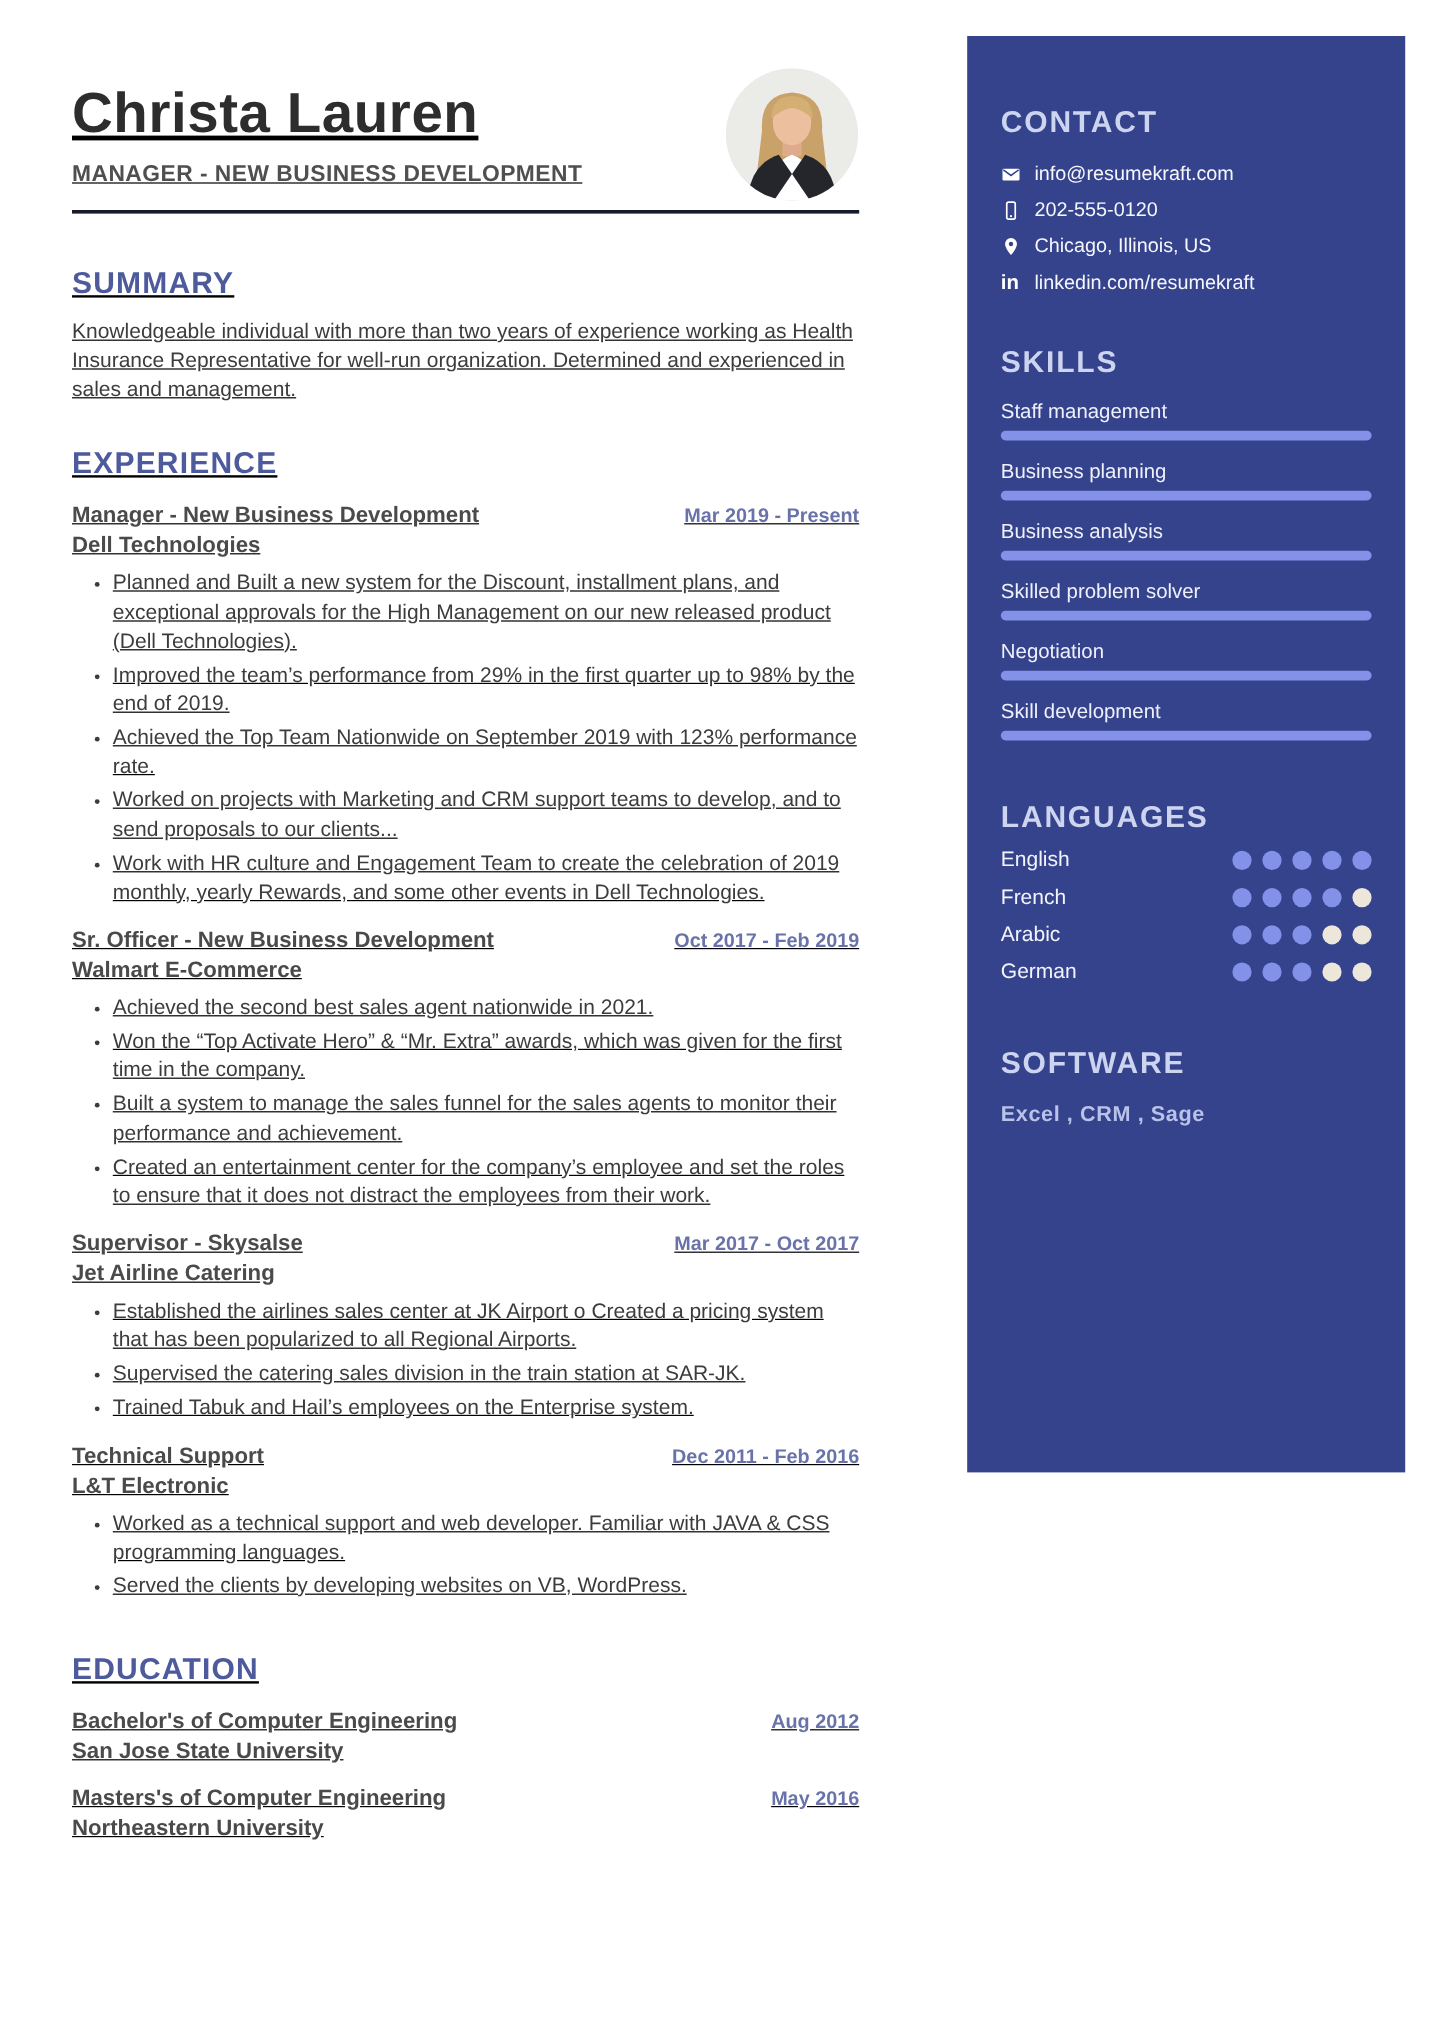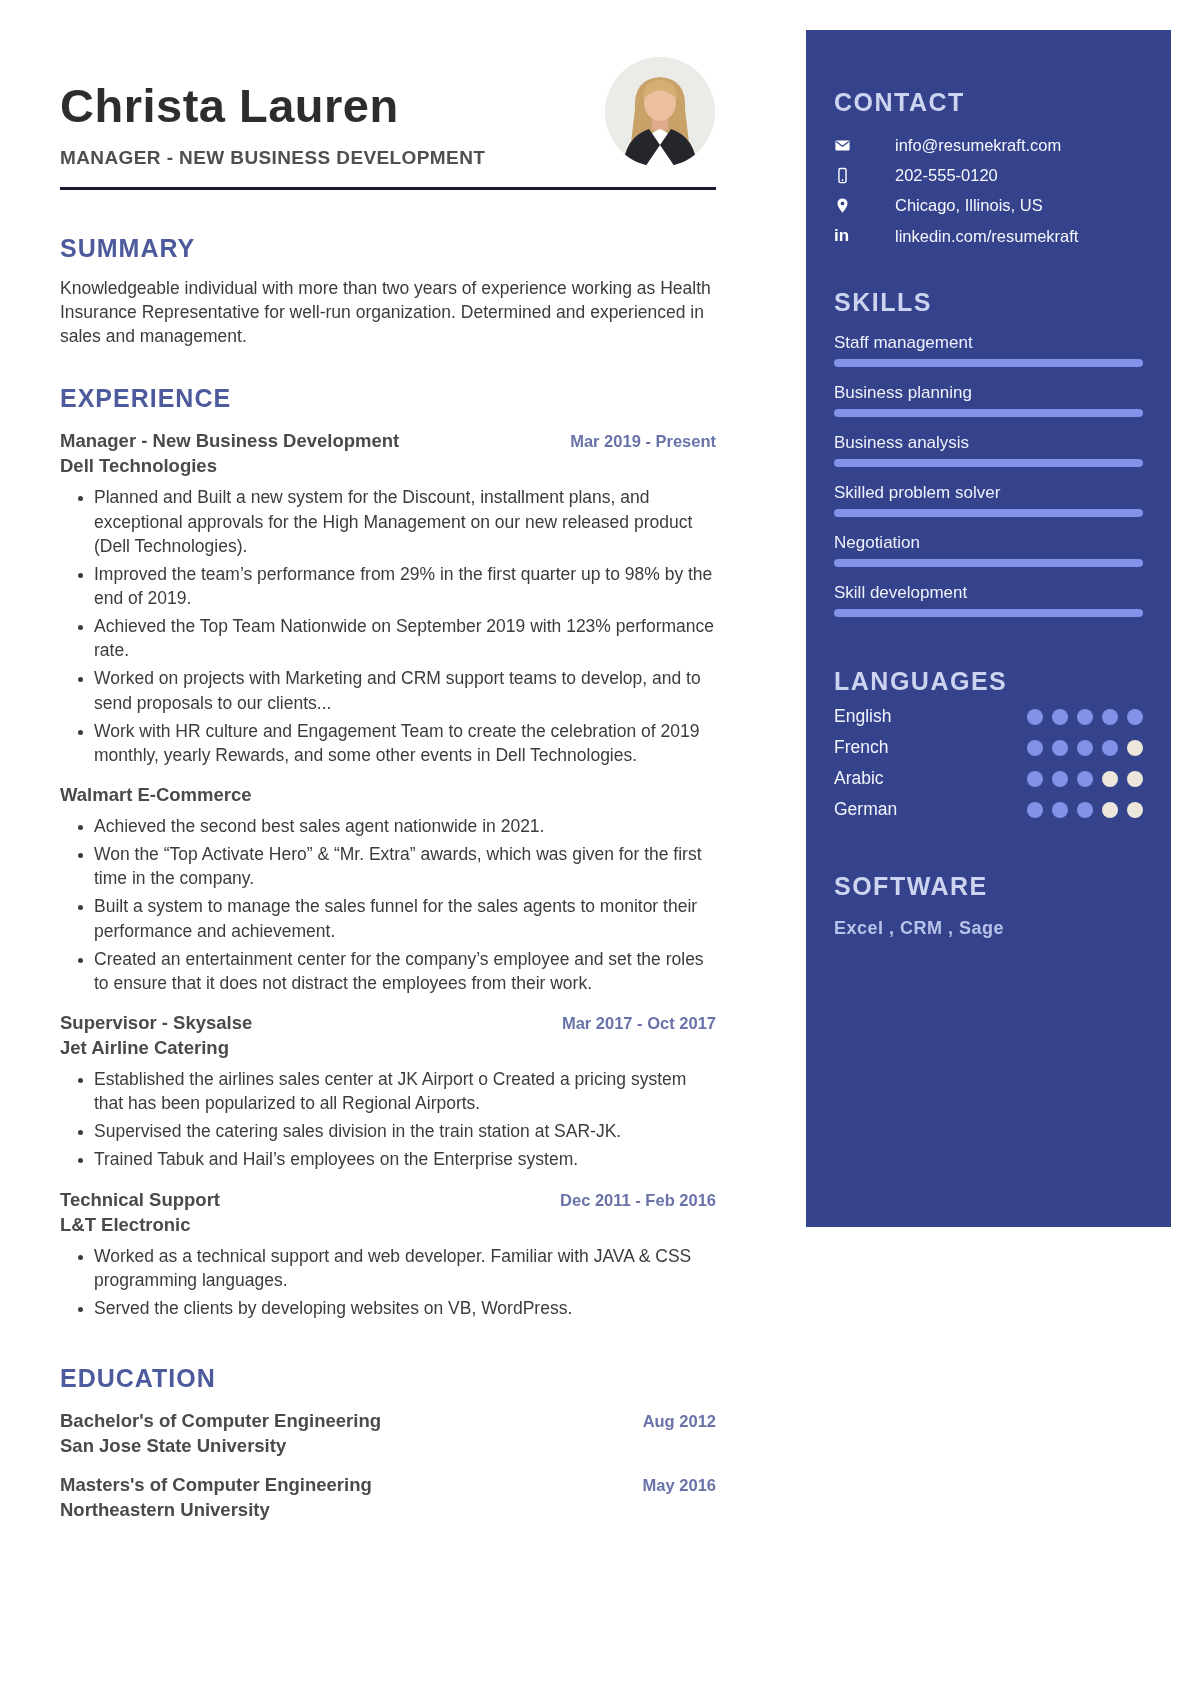--- a/index.html
+++ b/index.html
@@ -1,21 +1,21 @@
 <!DOCTYPE html>
 <html><head>
 <meta charset="utf-8">
 <style>
   html,body{margin:0;padding:0;}
   body{
     width:1200px;height:1698px;position:relative;background:#ffffff;
     font-family:"Liberation Sans",sans-serif;overflow:hidden;
   }
   
-  .main{position:absolute;left:60px;top:16px;width:656px;}
+  .main{position:absolute;left:60px;top:4px;width:656px;text-decoration:underline;}
   .name{margin-top:62px;font-size:47px;font-weight:700;color:#2d2d2d;letter-spacing:.5px;}
   .role{margin-top:14px;font-size:19px;font-weight:700;color:#4f4f4f;letter-spacing:.4px;}
   .rule{margin-top:18px;height:3px;background:#181a2e;}
   .sec-heading{font-size:25px;font-weight:700;color:#4d5a9c;letter-spacing:1px;}
   .mt-summary{margin-top:44px;}
   .summary-text{margin-top:13px;font-size:17.5px;line-height:1.38;color:#3c3c3c;}
   .mt-exp{margin-top:36px;}
   .job{margin-top:17px;}
   .job-head{display:flex;justify-content:space-between;align-items:baseline;}
   .job-title{font-size:18.5px;font-weight:700;color:#4a4a4a;}
@@ -31,21 +31,21 @@
   .edu-school{margin-top:3px;font-size:18.5px;font-weight:700;color:#4a4a4a;}
   .edu-date{font-size:16.5px;font-weight:700;color:#6973a9;white-space:nowrap;}
   
   .photo{position:absolute;left:605px;top:57px;width:110px;height:110px;border-radius:50%;
     overflow:hidden;background:#e9e9e6;}
   
   .sidebar{position:absolute;left:806px;top:30px;width:365px;height:1197px;
     background:#35428c;box-sizing:border-box;padding:58px 28px 0 28px;color:#fff;}
   .side-heading{font-size:25px;font-weight:700;color:#ccd4f0;letter-spacing:1.5px;}
   .contact-list{margin-top:19px;}
-  .contact-row{display:flex;align-items:center;margin-bottom:11px;font-size:16.5px;color:#f6f7fc;gap:33px;}
+  .contact-row{display:flex;align-items:center;margin-bottom:11px;font-size:16.5px;color:#f6f7fc;}
   .c-icon{width:28px;display:inline-flex;align-items:center;flex:0 0 28px;}
   .c-icon .in-glyph{font-weight:800;font-size:17px;color:#ffffff;font-style:normal;}
   .mt-skills{margin-top:42px;}
   .skill{margin-top:16px;}
   .skill-label{font-size:17px;color:#eef1fb;}
   .skill-bar{margin-top:6px;height:8px;border-radius:4px;background:#8391e8;}
   .mt-langs{margin-top:50px;}
   .lang-list{margin-top:8px;}
   .lang-row{display:flex;justify-content:space-between;align-items:center;margin-top:10px;gap:44px;}
   .lang-name{font-size:17.5px;color:#f2f4fc;}
@@ -76,20 +76,24 @@
         <div class="job-company">Dell Technologies</div>
         <ul class="job-bullets">
           <li>Planned and Built a new system for the Discount, installment plans, and exceptional approvals for the High Management on our new released product (Dell Technologies).</li>
           <li>Improved the team’s performance from 29% in the first quarter up to 98% by the end of 2019.</li>
           <li>Achieved the Top Team Nationwide on September 2019 with 123% performance rate.</li>
           <li>Worked on projects with Marketing and CRM support teams to develop, and to send proposals to our clients...</li>
           <li>Work with HR culture and Engagement Team to create the celebration of 2019 monthly, yearly Rewards, and some other events in Dell Technologies.</li>
         </ul>
       </div>
       <div class="job">
+        <div class="job-head">
+          <span class="job-title">Sr. Officer - New Business Development</span>
+          <span class="job-date">Oct 2017 - Feb 2019</span>
+        </div>
         <div class="job-company">Walmart E-Commerce</div>
         <ul class="job-bullets">
           <li>Achieved the second best sales agent nationwide in 2021.</li>
           <li>Won the “Top Activate Hero” &amp; “Mr. Extra” awards, which was given for the first time in the company.</li>
           <li>Built a system to manage the sales funnel for the sales agents to monitor their performance and achievement.</li>
           <li>Created an entertainment center for the company’s employee and set the roles to ensure that it does not distract the employees from their work.</li>
         </ul>
       </div>
       <div class="job">
         <div class="job-head">

